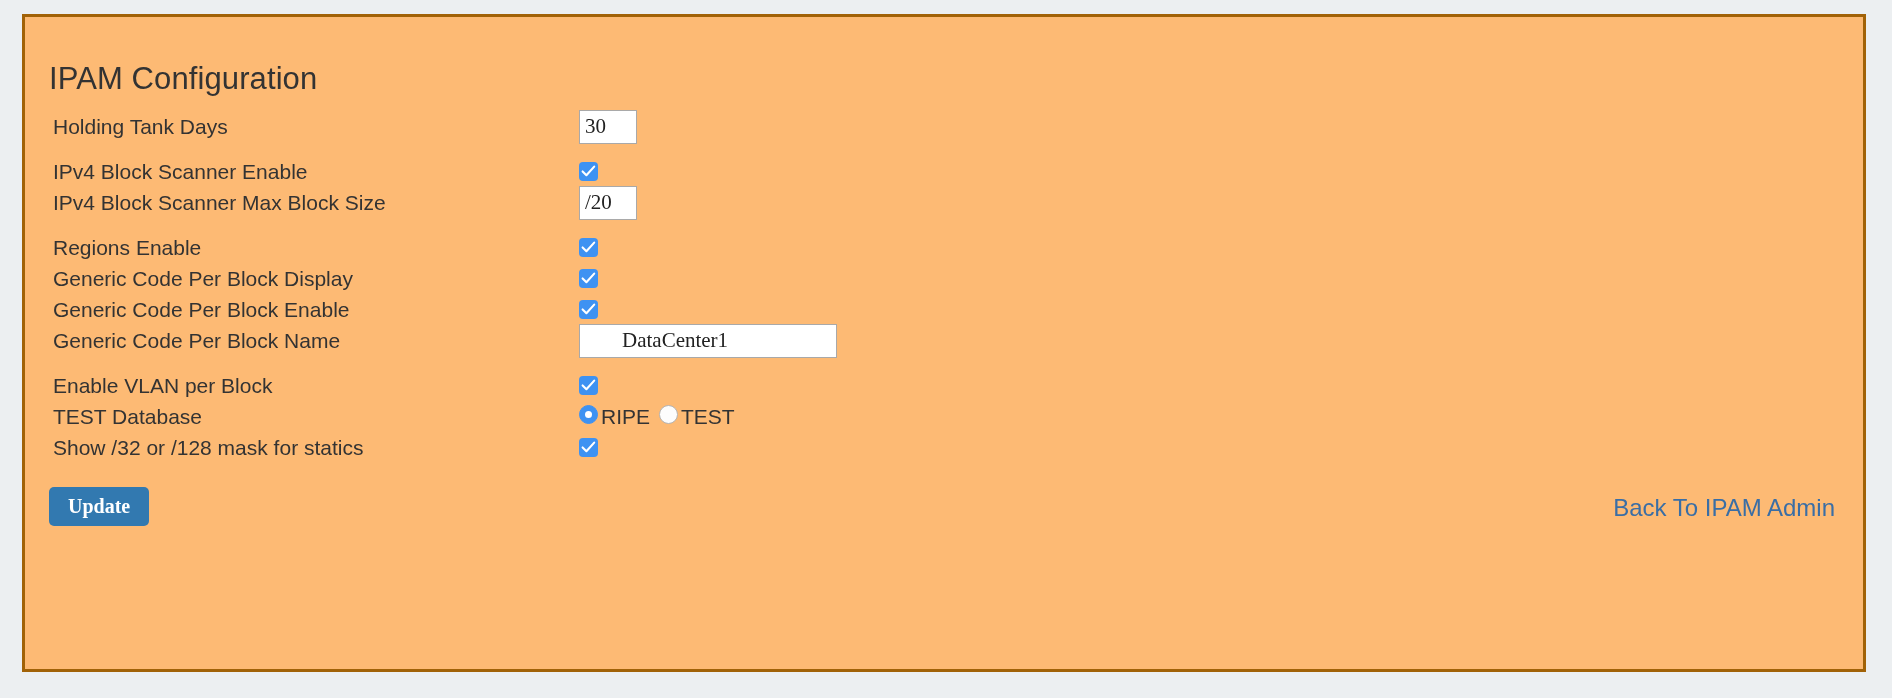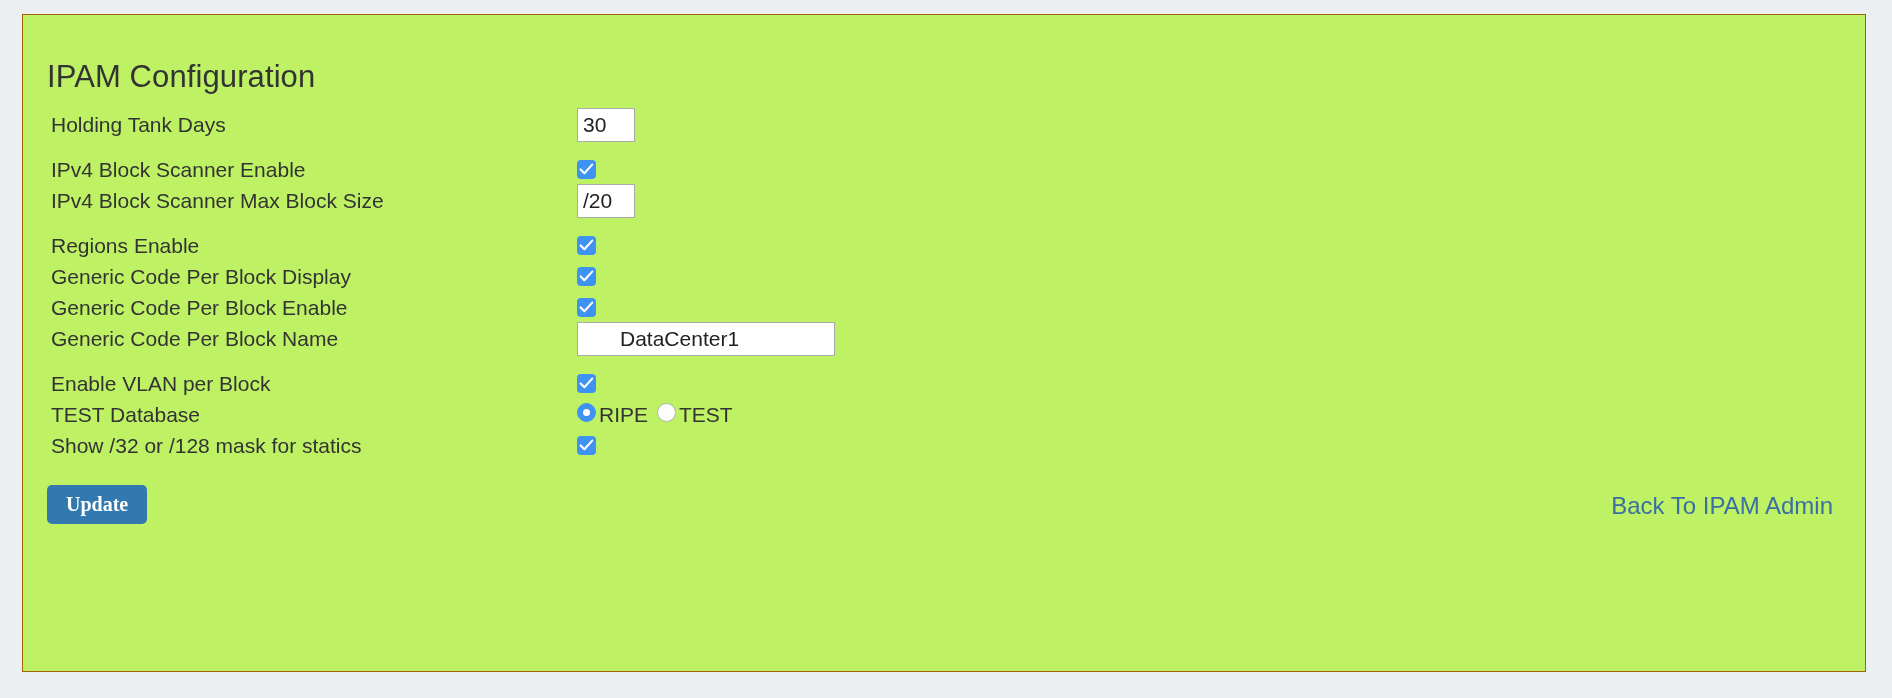--- a/index.html
+++ b/index.html
@@ -14,22 +14,22 @@
     -webkit-font-smoothing: antialiased;
     overflow: hidden;
   }
 
   .card {
     position: absolute;
     left: 22px;
     top: 14px;
     width: 1844px;
     height: 658px;
-    background: #bef264;
-    border: 1px solid #a16207;
+    background: #fdba74;
+    border: 3px solid #a16207;
     box-sizing: border-box;
   }
 
   .page-title {
     position: absolute;
     left: 24px;
     top: 23px;
     font-size: 31px;
     color: #333333;
     font-weight: normal;
@@ -66,21 +66,21 @@
     position: absolute;
     left: 530px;
     top: 0;
     height: 31px;
     display: flex;
     align-items: center;
   }
 
   
   .text-input {
-    font-family: Liberation Sans, sans-serif;
+    font-family: Liberation Serif, serif;
     font-size: 21px;
     color: #222222;
     background: #ffffff;
     border: 1px solid #a9a9a9;
     box-sizing: border-box;
     height: 34px;
     padding: 1px 5px;
     outline: none;
   }
   .text-input.small { width: 58px; }

